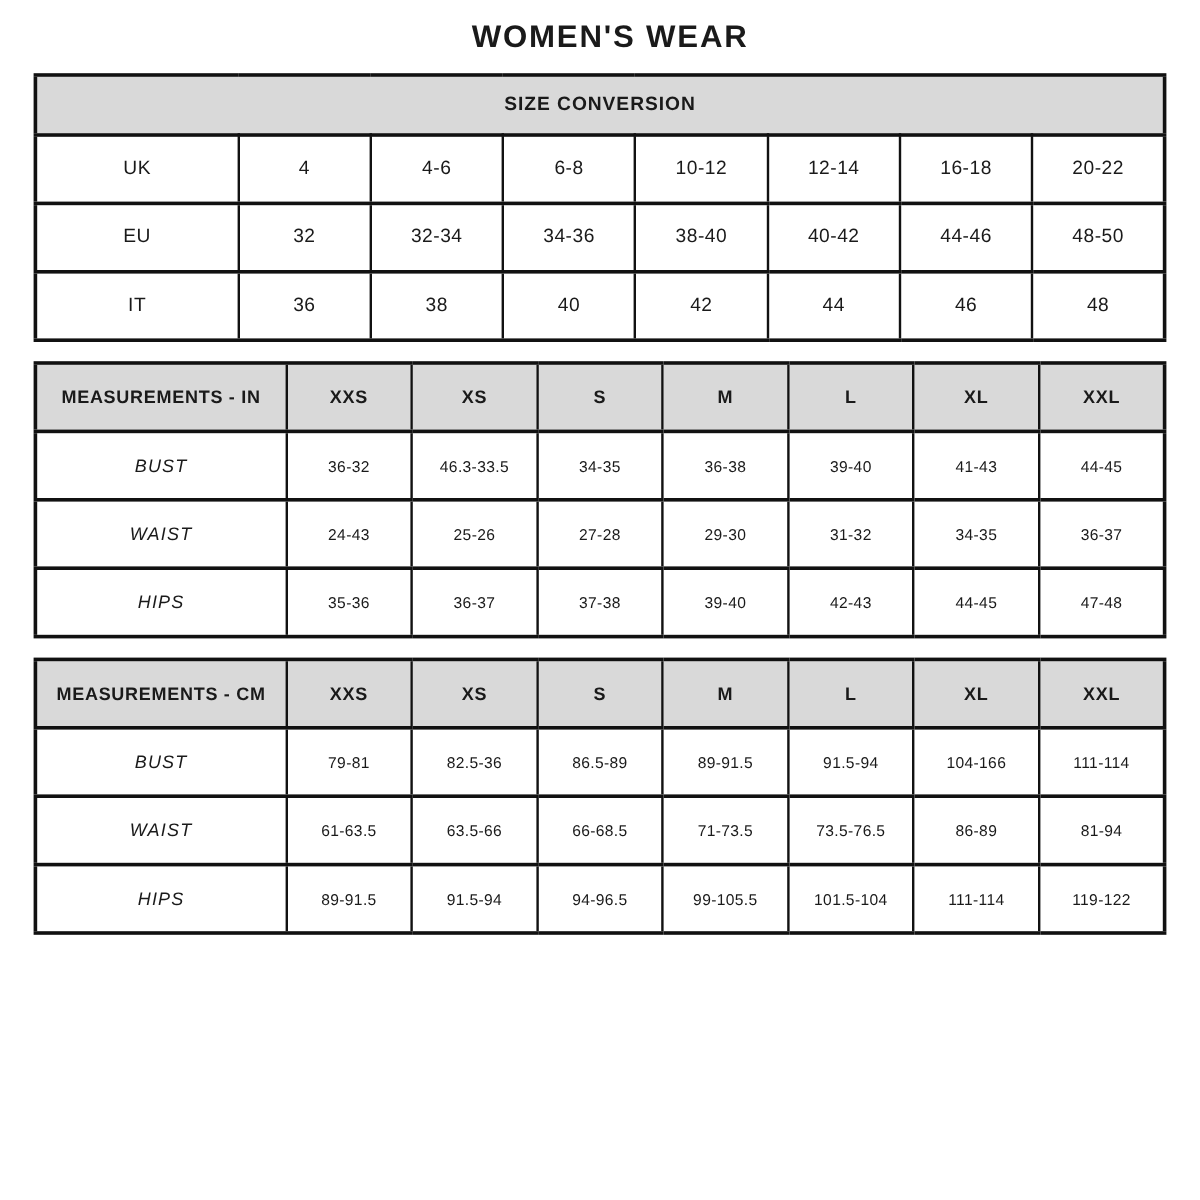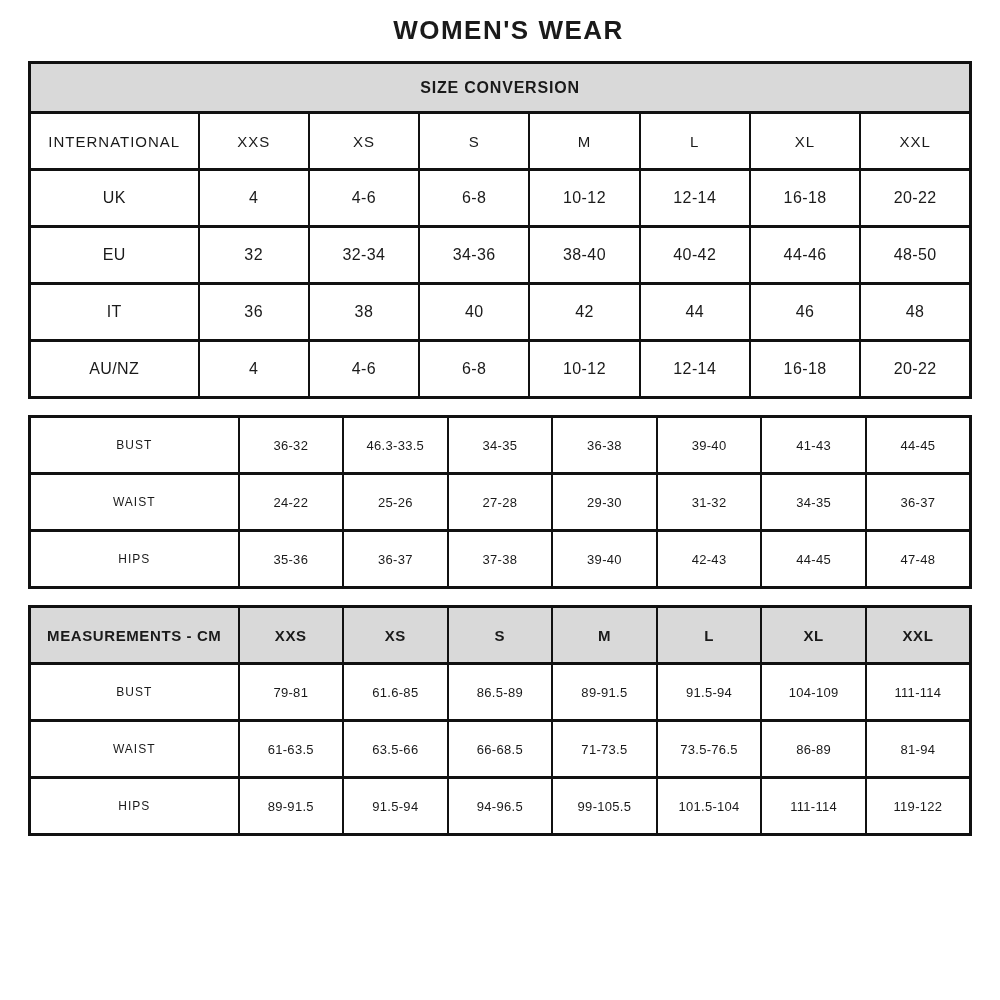--- a/index.html
+++ b/index.html
@@ -65,22 +65,23 @@
     font-weight:700;
     font-size:15px;
     letter-spacing:0.6px;
   }
   .m-table td{
     height:57px;
     font-size:13px;
     letter-spacing:0.3px;
   }
   .m-table .row-label{
-    font-size:12px;
+    font-size:15px;
     letter-spacing:1px;
+    font-style:italic;
   }
 </style>
 </head>
 <body>
 
 <div class="page-title">WOMEN'S WEAR</div>
 
 <table class="size-table">
   <colgroup>
     <col style="width:169px">
@@ -88,30 +89,20 @@
       <col>
       <col>
       <col>
       <col>
       <col>
       <col>
   </colgroup>
   <tbody>
     <tr>
       <td class="span-header" colspan="8">SIZE CONVERSION</td>
-    </tr>
-    <tr>
-      <td class="col-header">INTERNATIONAL</td>
-      <td class="col-header">XXS</td>
-      <td class="col-header">XS</td>
-      <td class="col-header">S</td>
-      <td class="col-header">M</td>
-      <td class="col-header">L</td>
-      <td class="col-header">XL</td>
-      <td class="col-header">XXL</td>
     </tr>
     <tr>
       <td>UK</td>
       <td>4</td>
       <td>4-6</td>
       <td>6-8</td>
       <td>10-12</td>
       <td>12-14</td>
       <td>16-18</td>
       <td>20-22</td>
@@ -129,58 +120,58 @@
     <tr>
       <td>IT</td>
       <td>36</td>
       <td>38</td>
       <td>40</td>
       <td>42</td>
       <td>44</td>
       <td>46</td>
       <td>48</td>
     </tr>
-    <tr>
-      <td>AU/NZ</td>
-      <td>4</td>
-      <td>4-6</td>
-      <td>6-8</td>
-      <td>10-12</td>
-      <td>12-14</td>
-      <td>16-18</td>
-      <td>20-22</td>
-    </tr>
   </tbody>
 </table>
 
 <table class="m-table">
   <colgroup>
     <col style="width:209px">
     <col>
       <col>
       <col>
       <col>
       <col>
       <col>
       <col>
   </colgroup>
   <tbody>
+    <tr>
+      <th>MEASUREMENTS - IN</th>
+      <th>XXS</th>
+      <th>XS</th>
+      <th>S</th>
+      <th>M</th>
+      <th>L</th>
+      <th>XL</th>
+      <th>XXL</th>
+    </tr>
     <tr>
       <td class="row-label">BUST</td>
       <td>36-32</td>
       <td>46.3-33.5</td>
       <td>34-35</td>
       <td>36-38</td>
       <td>39-40</td>
       <td>41-43</td>
       <td>44-45</td>
     </tr>
     <tr>
       <td class="row-label">WAIST</td>
-      <td>24-22</td>
+      <td>24-43</td>
       <td>25-26</td>
       <td>27-28</td>
       <td>29-30</td>
       <td>31-32</td>
       <td>34-35</td>
       <td>36-37</td>
     </tr>
     <tr>
       <td class="row-label">HIPS</td>
       <td>35-36</td>
@@ -212,25 +203,25 @@
       <th>XS</th>
       <th>S</th>
       <th>M</th>
       <th>L</th>
       <th>XL</th>
       <th>XXL</th>
     </tr>
     <tr>
       <td class="row-label">BUST</td>
       <td>79-81</td>
-      <td>61.6-85</td>
+      <td>82.5-36</td>
       <td>86.5-89</td>
       <td>89-91.5</td>
       <td>91.5-94</td>
-      <td>104-109</td>
+      <td>104-166</td>
       <td>111-114</td>
     </tr>
     <tr>
       <td class="row-label">WAIST</td>
       <td>61-63.5</td>
       <td>63.5-66</td>
       <td>66-68.5</td>
       <td>71-73.5</td>
       <td>73.5-76.5</td>
       <td>86-89</td>

